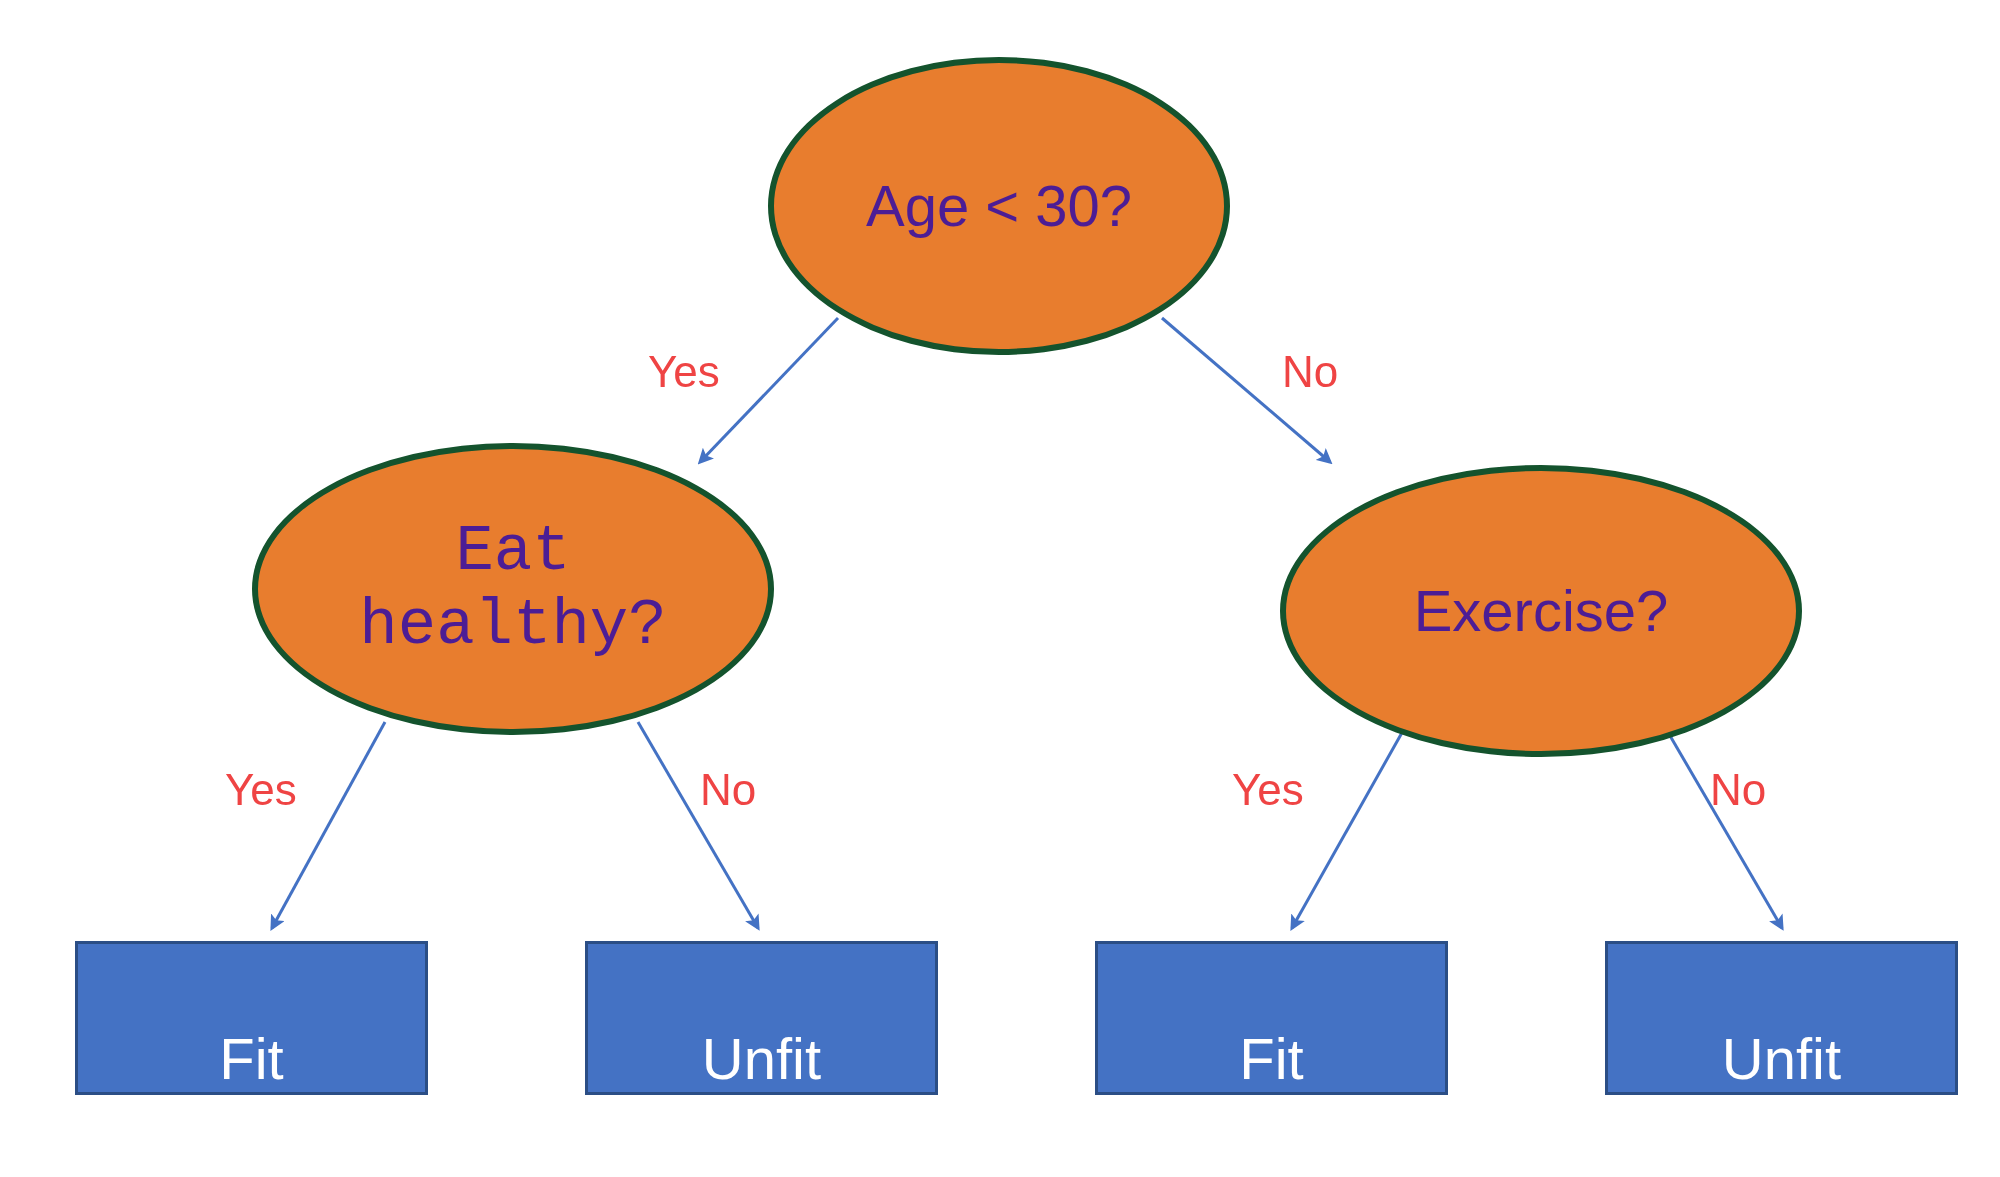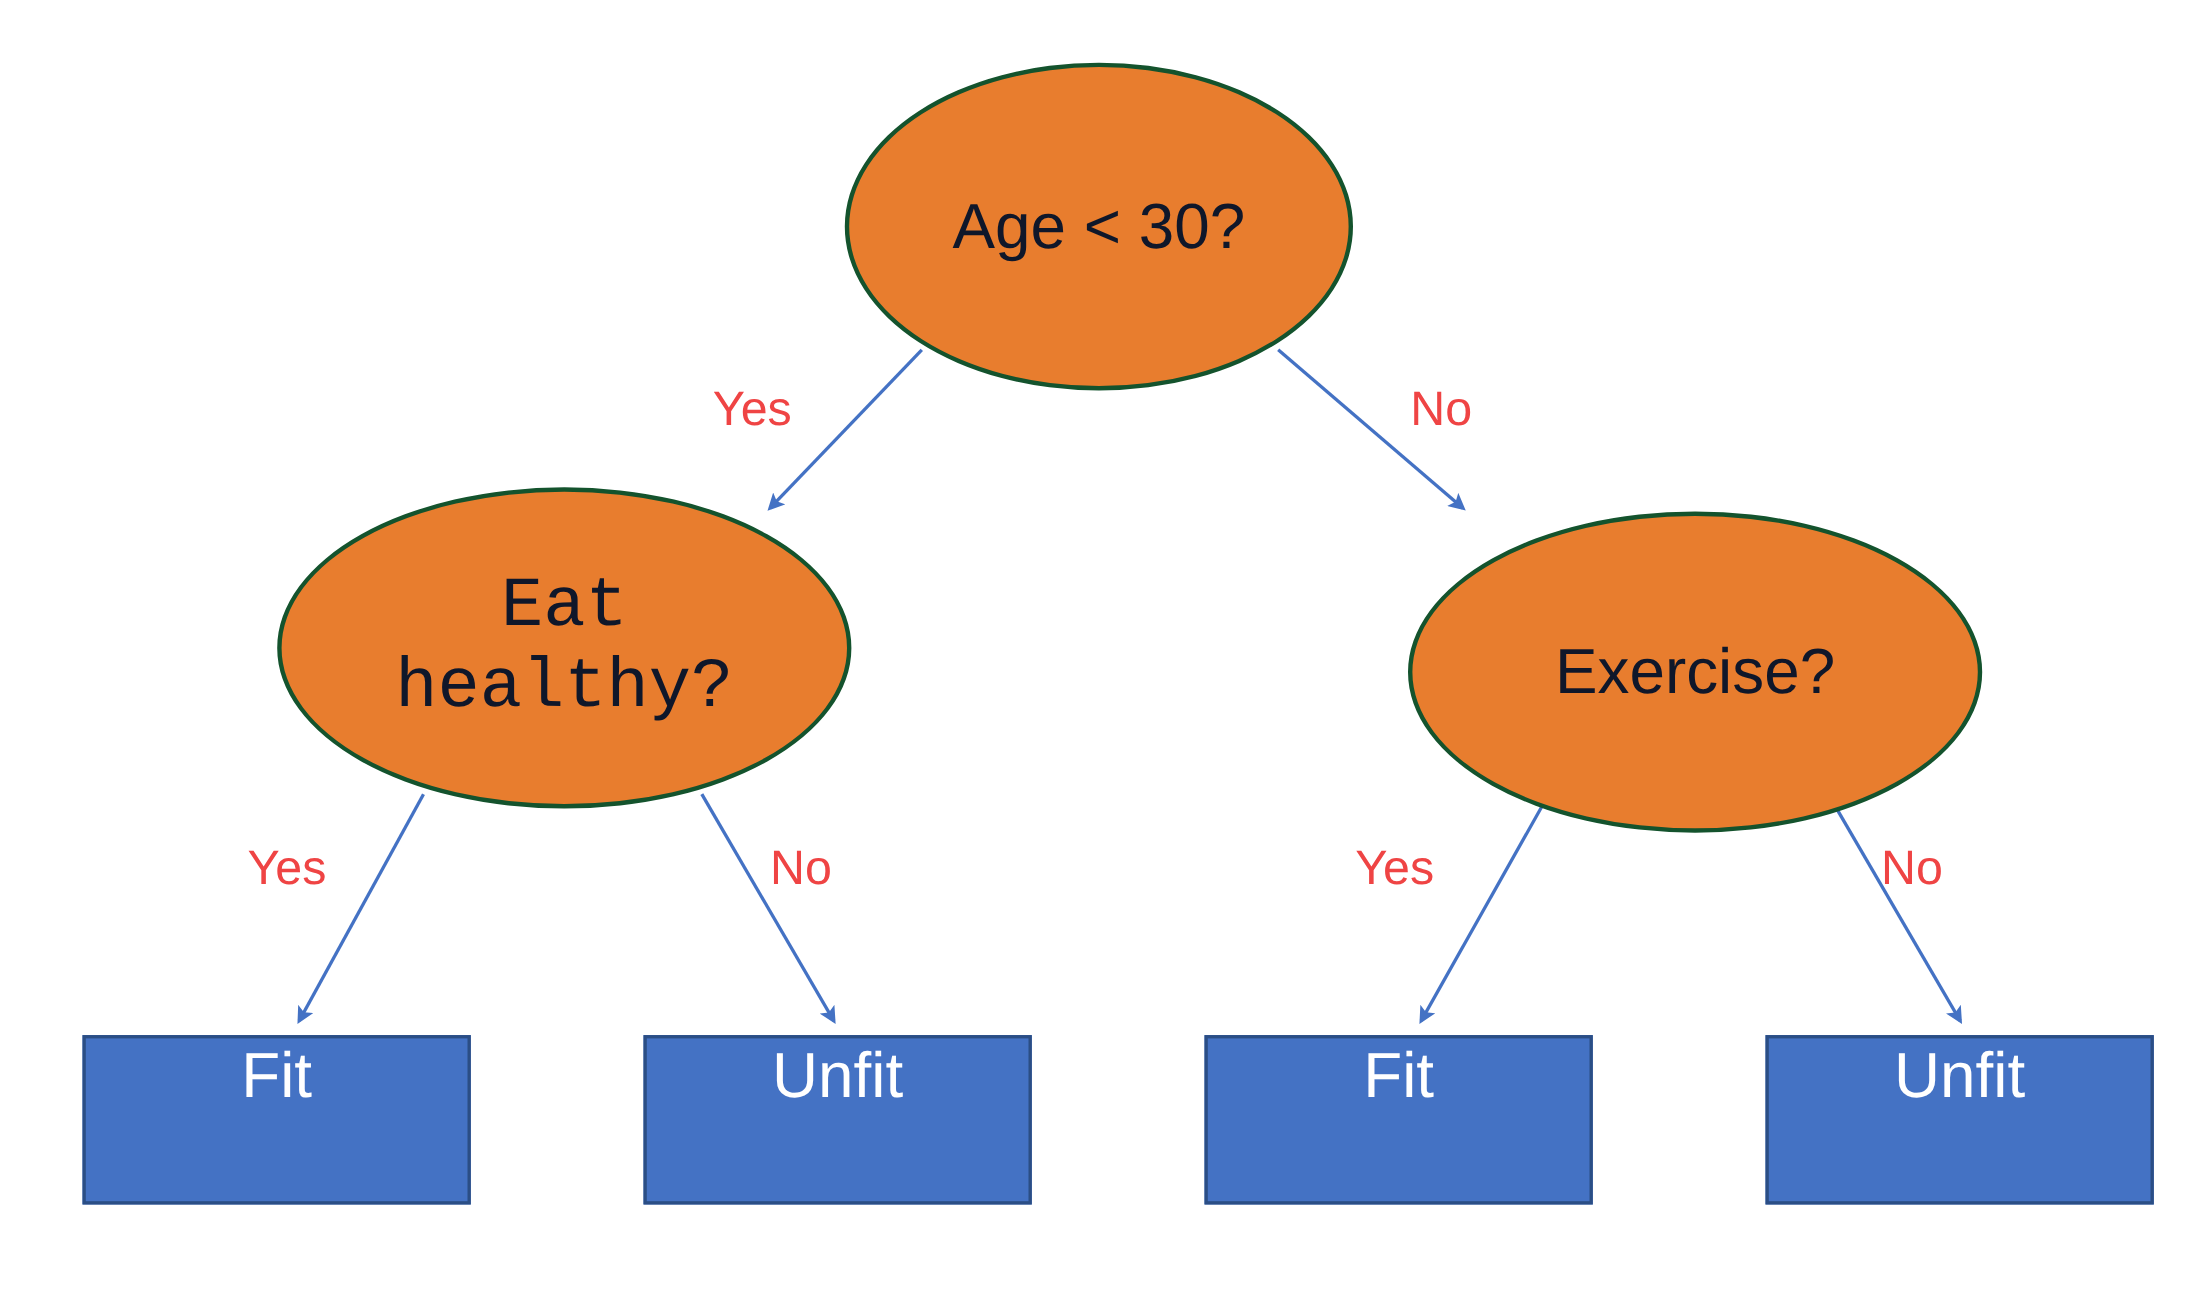--- a/index.html
+++ b/index.html
@@ -26,26 +26,26 @@
     height: 1177px;
     pointer-events: none;
   }
 
   
   .node-ellipse {
     position: absolute;
     box-sizing: border-box;
     border-radius: 50%;
     background: #E87D2E;
-    border: 4px solid #14532d;
+    border: 6px solid #14532d;
     display: flex;
     align-items: center;
     justify-content: center;
     text-align: center;
-    color: #0f172a;
+    color: #4c1d95;
     font-family: "Liberation Sans", sans-serif;
     font-weight: 400;
     line-height: 1.16;
     z-index: 3;
   }
   #node-root {
     left: 768px;  top: 57px;
     width: 462px; height: 298px;
     font-size: 58px;
   }
@@ -66,21 +66,21 @@
     white-space: pre-line;
   }
 
   
   .node-box {
     position: absolute;
     box-sizing: border-box;
     background: #4472C4;
     border: 3px solid #2B4E85;
     display: flex;
-    align-items: flex-start;
+    align-items: flex-end;
     justify-content: center;
     color: #ffffff;
     font-family: "Liberation Sans", sans-serif;
     font-weight: 400;
     font-size: 58px;
     z-index: 3;
   }
   #leaf-0 { left: 75px;   top: 941px; width: 353px; height: 154px; }
   #leaf-1 { left: 585px;  top: 941px; width: 353px; height: 154px; }
   #leaf-2 { left: 1095px; top: 941px; width: 353px; height: 154px; }

